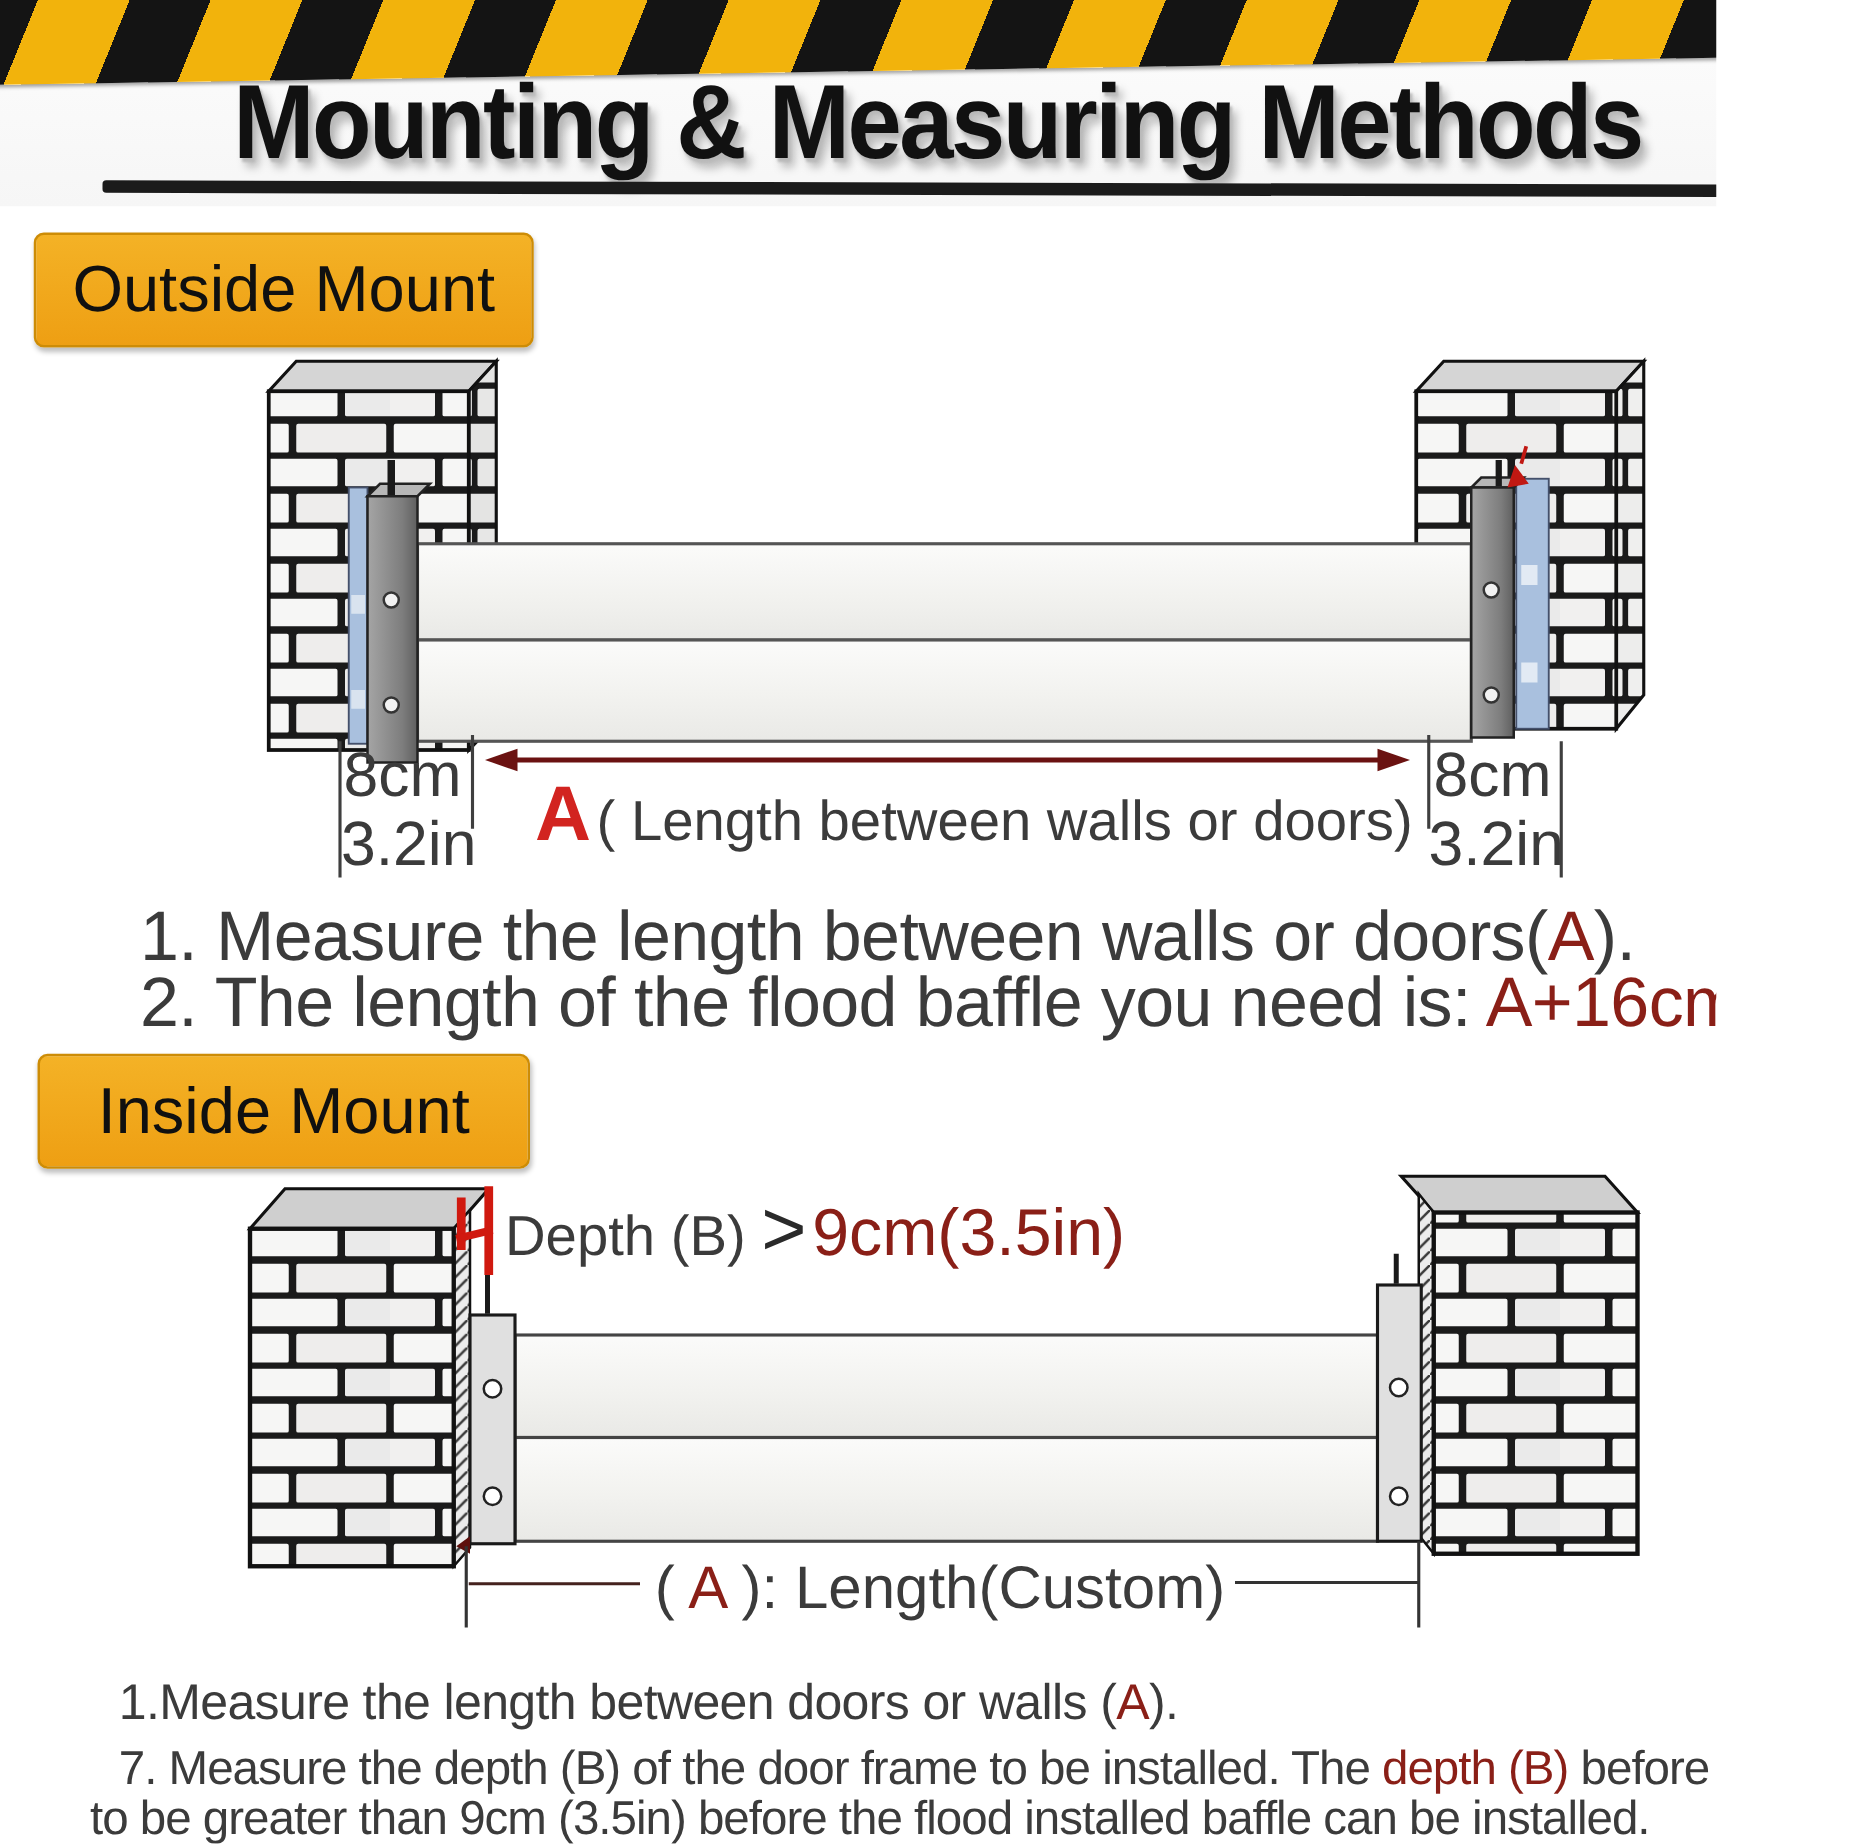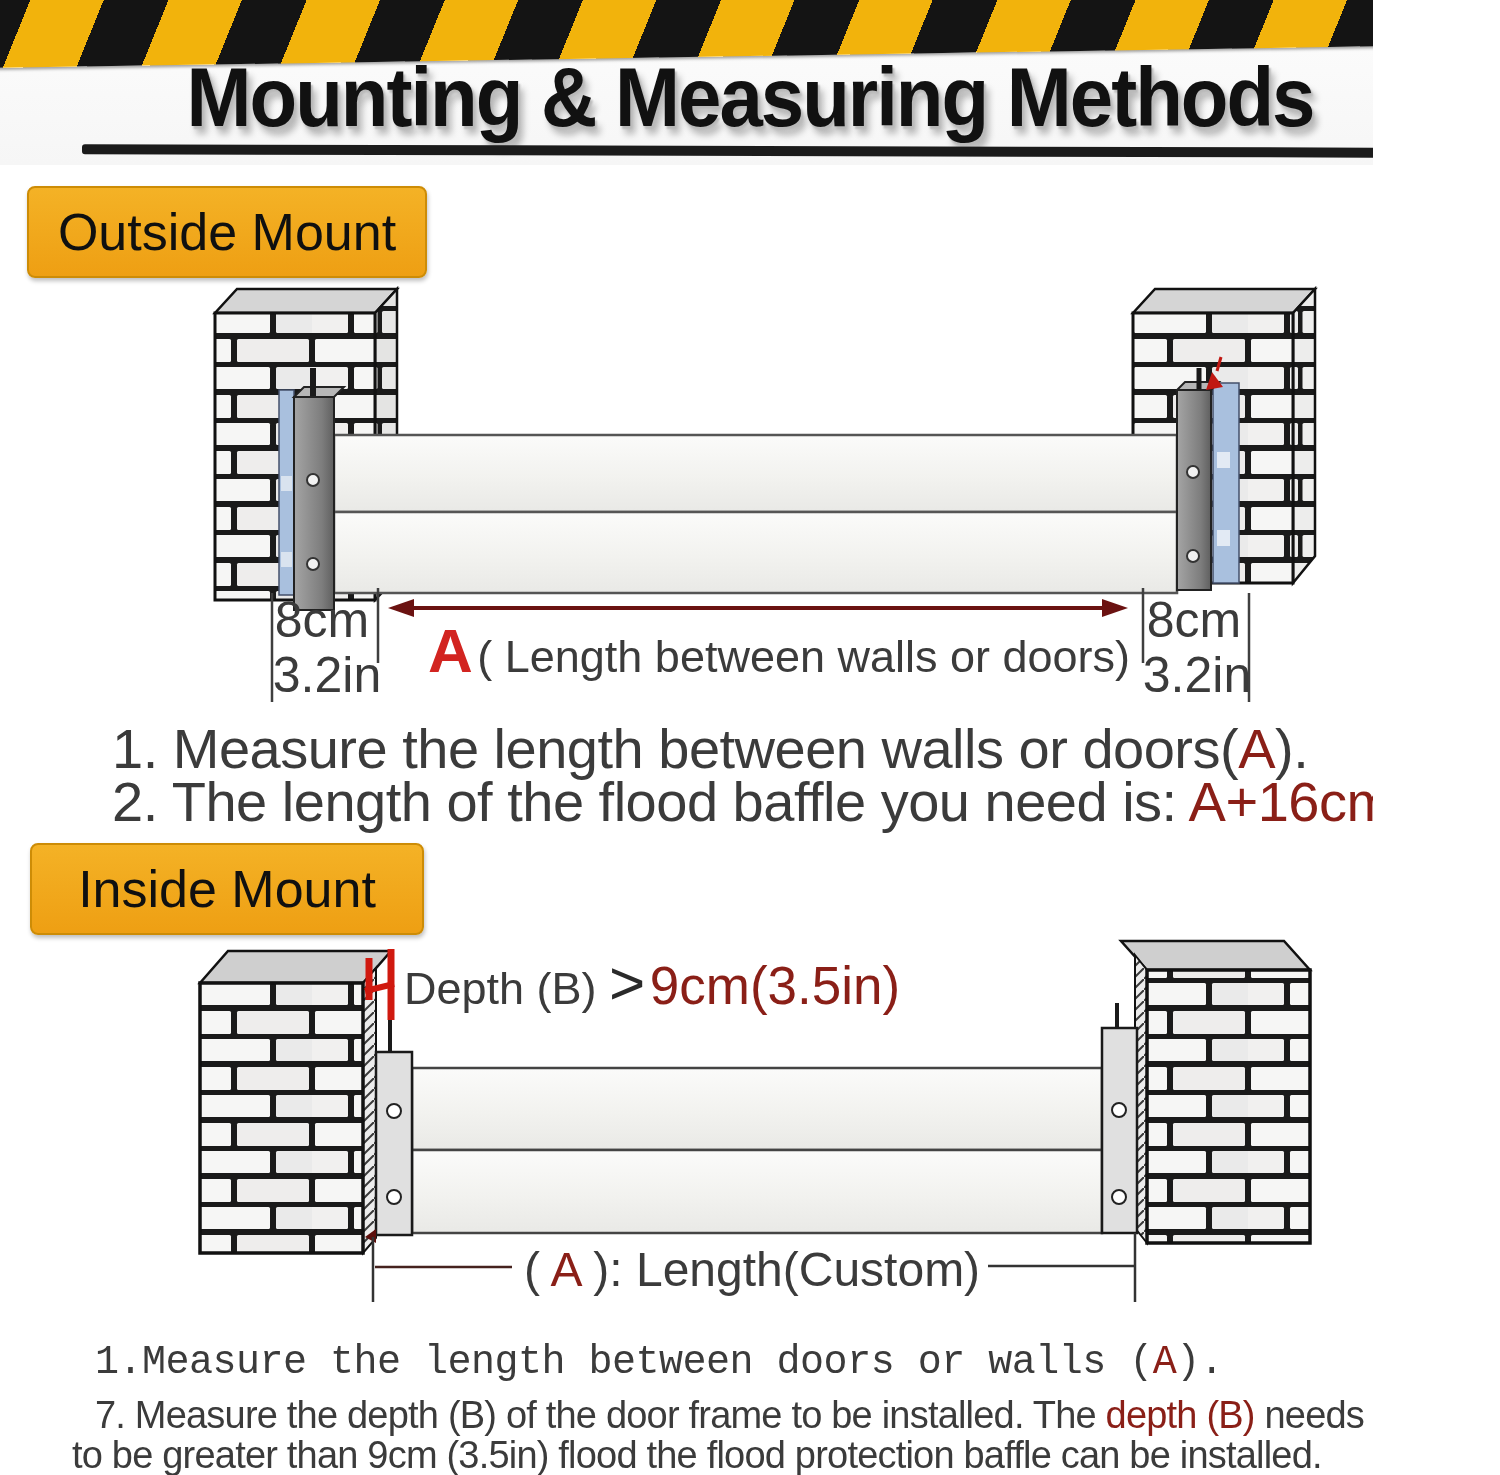--- a/index.html
+++ b/index.html
@@ -29,21 +29,21 @@
   svg text{font-family:"Liberation Sans", sans-serif;}
   .t-dark{fill:#3b3b3b;}
   .t-maroon{fill:#8a1f17;}
   .t-red{fill:#d22420;font-weight:700;}
 
   
   .steps{position:absolute;color:#3b3b3b;white-space:nowrap;}
   .steps-outside{left:112px;top:722px;font-size:56px;line-height:53px;letter-spacing:-0.5px;}
   .step-line{display:block;}
   .em-maroon{color:#8a1f17;}
-  .steps-inside-1{left:95px;top:1340px;font-size:40px;letter-spacing:-0.5px;font-family:Liberation Mono, monospace;}
+  .steps-inside-1{left:95px;top:1340px;font-size:40px;letter-spacing:-0.5px;}
   .steps-inside-2a{left:95px;top:1394px;font-size:38px;letter-spacing:-0.8px;}
   .steps-inside-2b{left:72px;top:1434px;font-size:38px;letter-spacing:-0.8px;}
 </style>
 </head>
 <body>
 
 <div class="page">
 
   <div class="header-band">
     <div class="stripes"></div>
@@ -234,16 +234,16 @@
       <line x1="1135" y1="1233" x2="1135" y2="1302" stroke="#333" stroke-width="2.5"></line>
       <text x="752" y="1286" text-anchor="middle" font-size="48">
         <tspan class="t-dark">(</tspan>
         <tspan class="t-maroon">A</tspan>
         <tspan class="t-dark">): Length(Custom)</tspan>
       </text>
     </g>
   </svg>
 
   <div class="steps steps-inside-1"><span>1.Measure the length between doors or walls (</span><span class="em-maroon">A</span><span>).</span></div>
-  <div class="steps steps-inside-2a"><span>7. Measure the depth (B) of the door frame to be installed. The </span><span class="em-maroon">depth (B)</span><span> needs</span></div>
-  <div class="steps steps-inside-2b"><span>to be greater than 9cm (3.5in) flood the flood protection baffle can be installed.</span></div>
+  <div class="steps steps-inside-2a"><span>7. Measure the depth (B) of the door frame to be installed. The </span><span class="em-maroon">depth (B)</span><span> before</span></div>
+  <div class="steps steps-inside-2b"><span>to be greater than 9cm (3.5in) before the flood installed baffle can be installed.</span></div>
 
 </div>
 
 </body></html>

